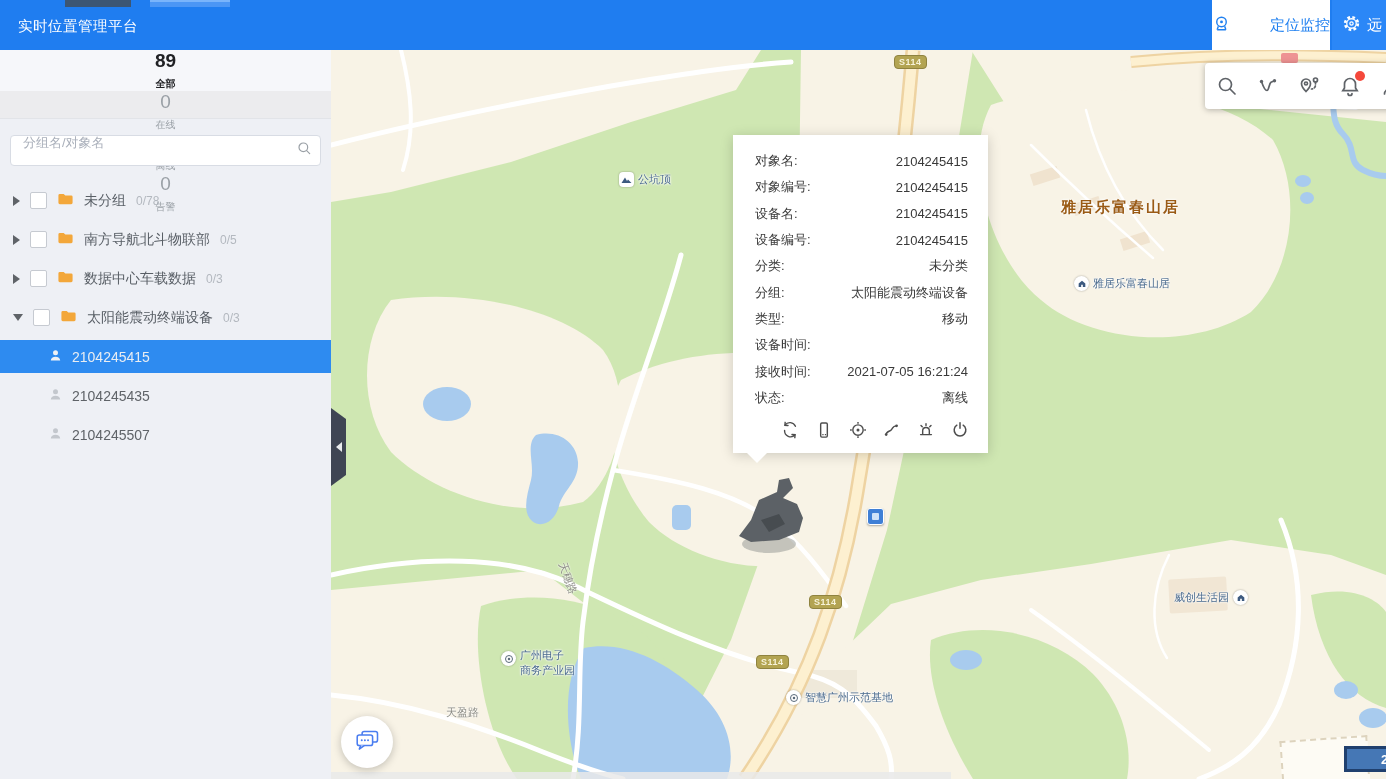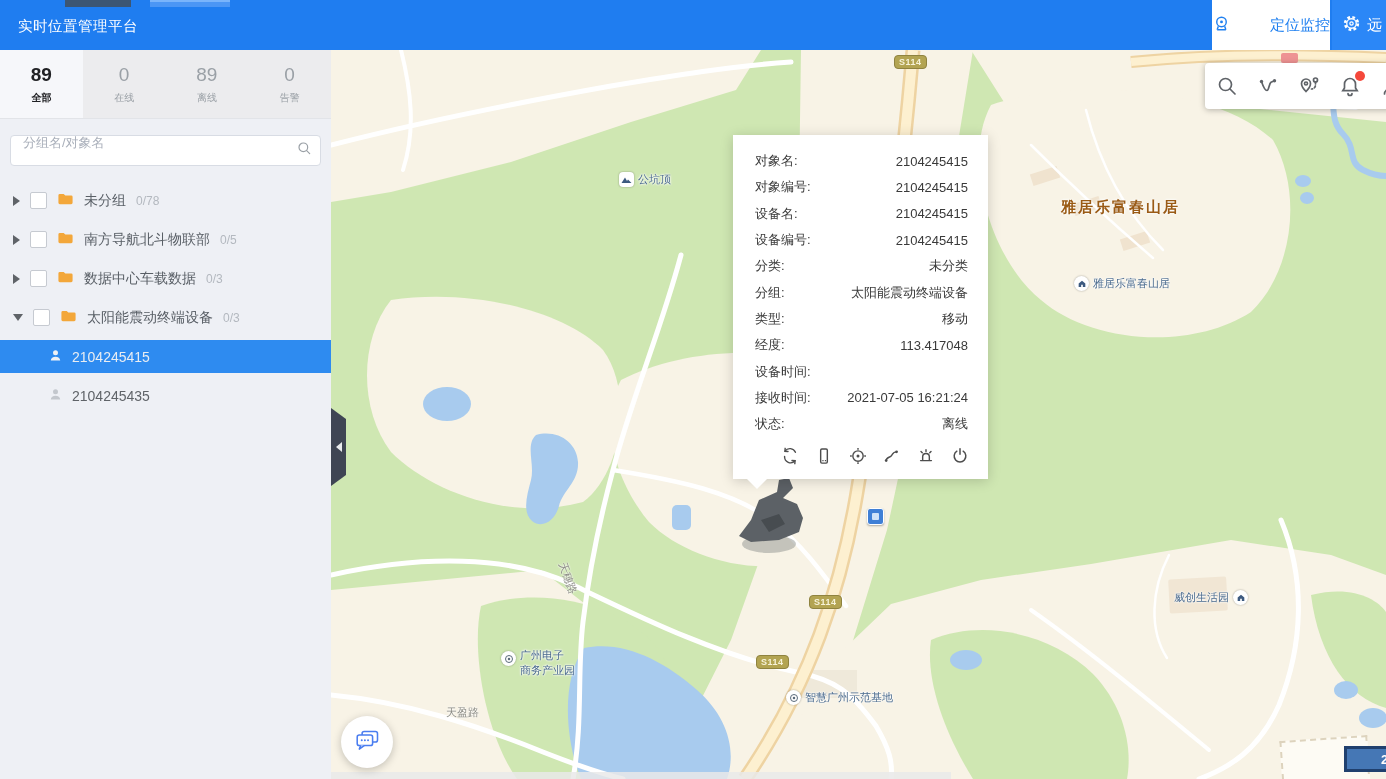--- a/index.html
+++ b/index.html
@@ -12,21 +12,21 @@
   .header{position:absolute;left:0;top:0;width:1386px;height:50px;background:#1f7df0;z-index:30;}
   .hdr-artifact1{position:absolute;left:65px;top:0;width:66px;height:7px;background:#3c5673;}
   .hdr-artifact2{position:absolute;left:150px;top:0;width:80px;height:7px;background:#4b96f5;border-top:2px solid #79b4fb;box-sizing:border-box;}
   .app-title{position:absolute;left:18px;top:17px;color:#fff;font-size:14.5px;letter-spacing:.5px;}
   .nav-monitor{position:absolute;left:1212px;top:0;width:118px;height:50px;background:#ffffff;
     display:flex;align-items:center;justify-content:space-between;gap:7px;color:#2080f0;font-size:15px;cursor:pointer;}
   .nav-settings{position:absolute;left:1332px;top:0;width:54px;height:50px;background:#2b87f7;
     display:flex;align-items:center;gap:6px;padding-left:10px;color:#fff;font-size:15px;cursor:pointer;}
   
   .sidebar{position:absolute;left:0;top:50px;width:331px;height:729px;background:#eef0f5;z-index:20;}
-  .stats{display:flex;height:68px;background:#ececee;border-bottom:1px solid #e2e4e8;}
+  .stats{display:flex;height:68px;background:#ececee;border-bottom:1px solid #e2e4e8;flex-direction:column;}
   .stat{flex:1;display:flex;flex-direction:column;align-items:center;justify-content:center;gap:5px;cursor:pointer;}
   .stat .num{font-size:19px;color:#9aa0a6;}
   .stat .lbl{font-size:10px;color:#9aa0a6;}
   .stat.active{background:#f6f7fa;}
   .stat.active .num,.stat.active .lbl{color:#202124;font-weight:bold;}
   .searchwrap{margin:14px 10px 0;position:relative;height:31px;}
   .searchwrap input{width:100%;height:31px;border:1px solid #d8dce4;border-radius:4px;background:#fff;
     padding:0 32px 16px 12px;font-size:13px;color:#333;box-sizing:border-box;outline:none;}
   .searchwrap input::placeholder{color:#a9afba;}
   .search-ic{position:absolute;right:9px;top:7px;}
@@ -202,20 +202,29 @@
     </div>
     <div class="d-row">
       <span>
         <svg width="15" height="15" viewBox="0 0 24 24">
             <circle cx="12" cy="7.5" r="4" fill="#c3c7cd"></circle>
             <path d="M4.5 20 a7.5 6 0 0 1 15 0 z" fill="#c3c7cd"></path>
           </svg>
       </span>
       <span>2104245435</span>
     </div>
+    <div class="d-row">
+      <span>
+        <svg width="15" height="15" viewBox="0 0 24 24">
+            <circle cx="12" cy="7.5" r="4" fill="#c3c7cd"></circle>
+            <path d="M4.5 20 a7.5 6 0 0 1 15 0 z" fill="#c3c7cd"></path>
+          </svg>
+      </span>
+      <span>2104245507</span>
+    </div>
   </div>
 </div>
 
 <div class="collapse-handle">
   <span class="collapse-arrow"></span>
 </div>
 
 <div class="mapwrap">
   <svg class="mapsvg" width="1055" height="729" viewBox="0 0 1055 729">
     <rect width="1055" height="729" fill="#cfe7b2"></rect>
@@ -363,24 +372,20 @@
       </div>
     <div class="prow">
         <span class="pl">分组:</span>
         <span class="pv">太阳能震动终端设备</span>
       </div>
     <div class="prow">
         <span class="pl">类型:</span>
         <span class="pv">移动</span>
       </div>
     <div class="prow">
-        <span class="pl">经度:</span>
-        <span class="pv">113.417048</span>
-      </div>
-    <div class="prow">
         <span class="pl">设备时间:</span>
         <span class="pv"></span>
       </div>
     <div class="prow">
         <span class="pl">接收时间:</span>
         <span class="pv">2021-07-05 16:21:24</span>
       </div>
     <div class="prow">
         <span class="pl">状态:</span>
         <span class="pv">离线</span>

